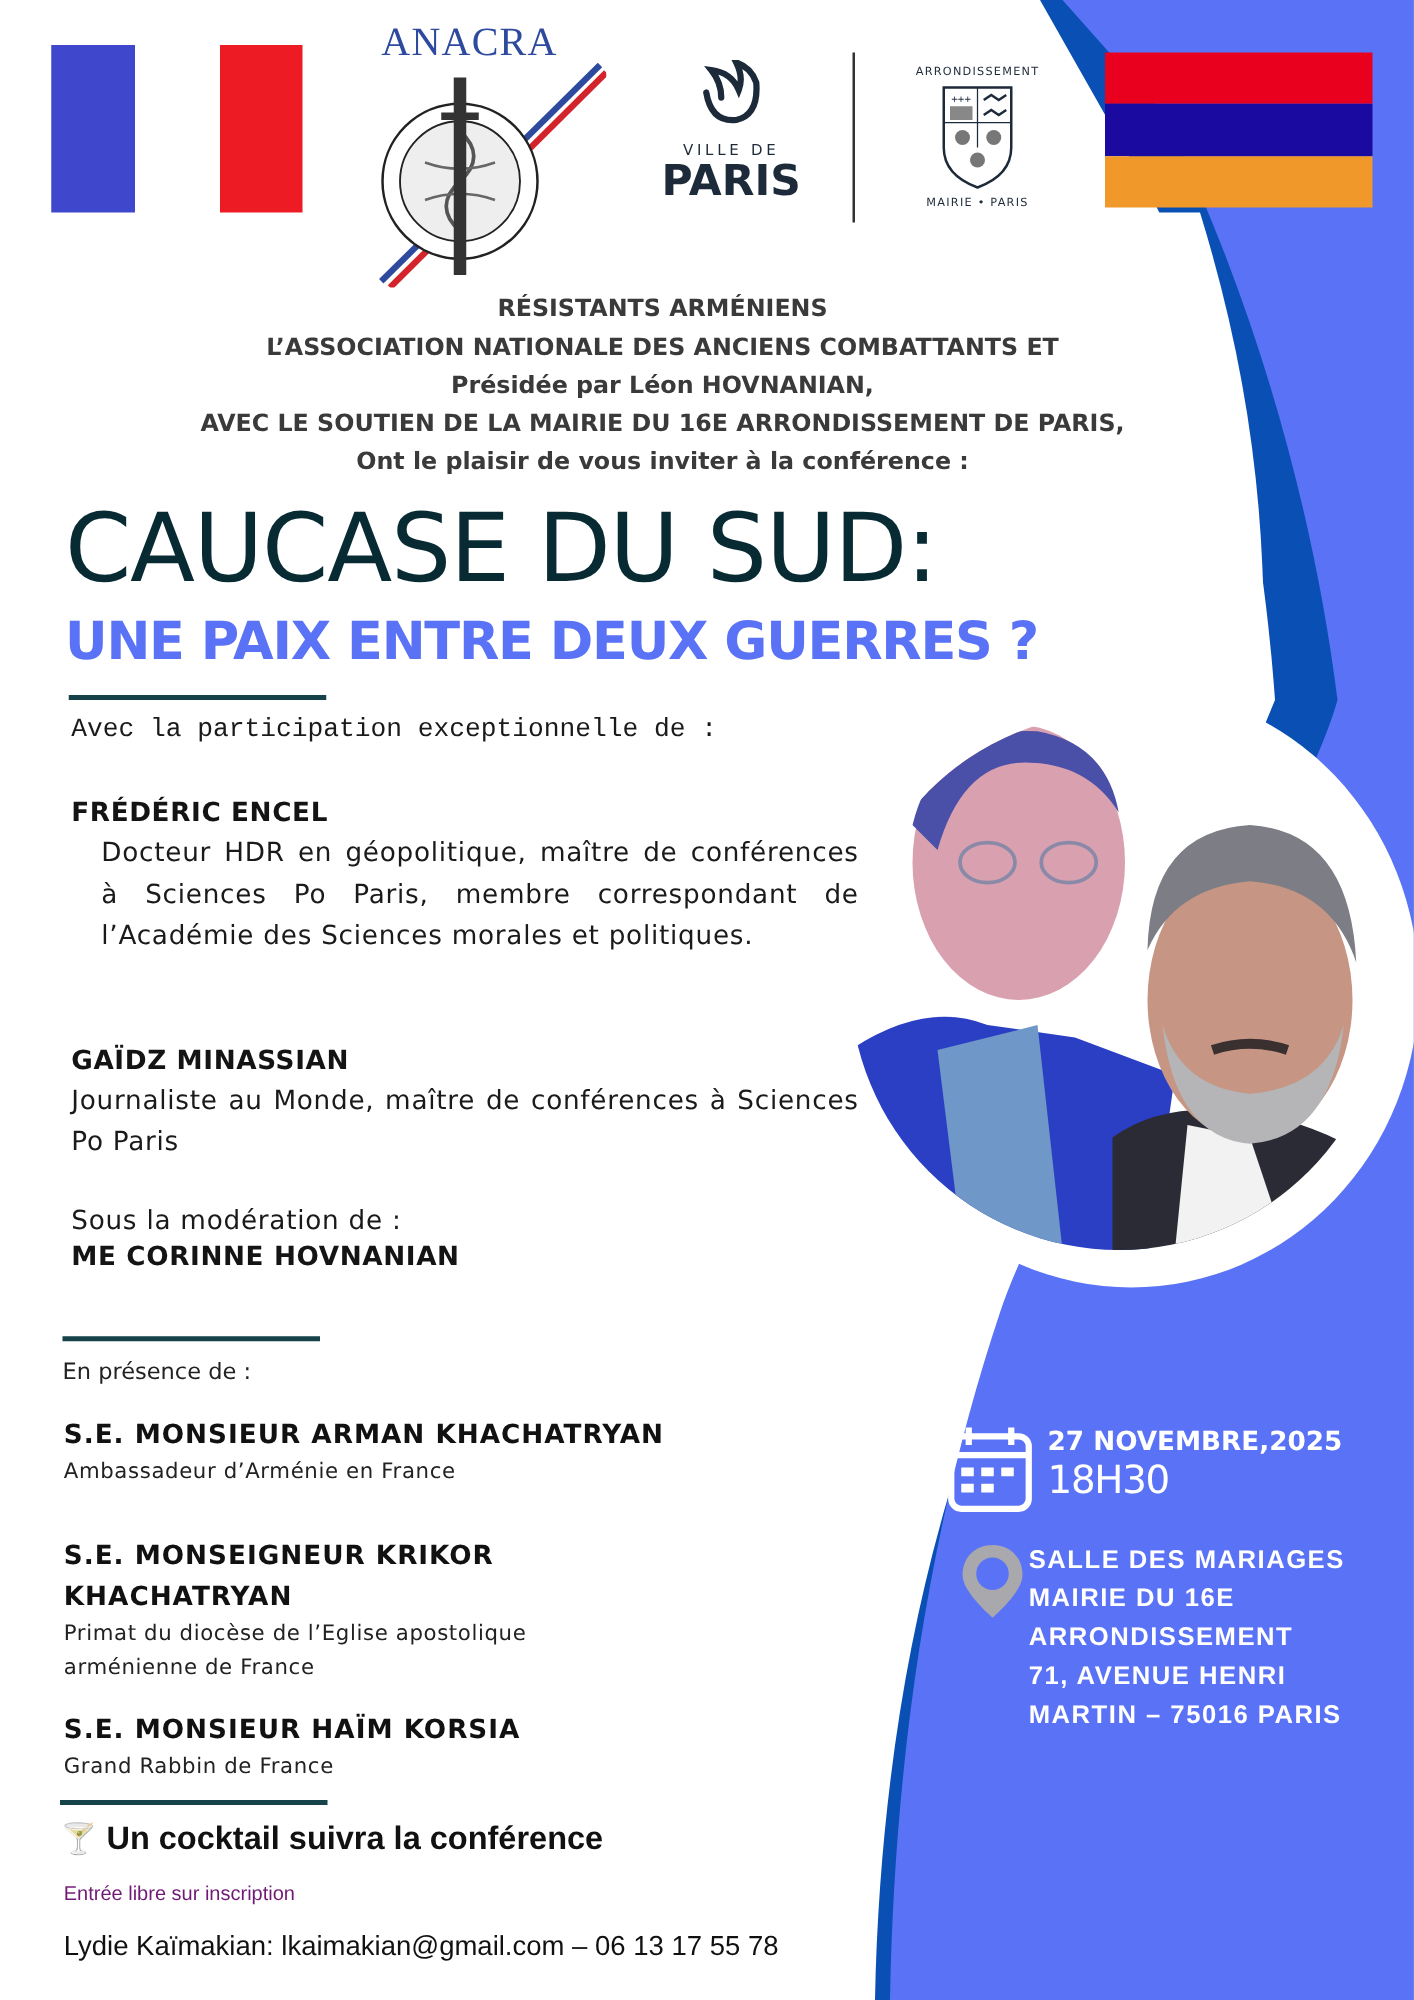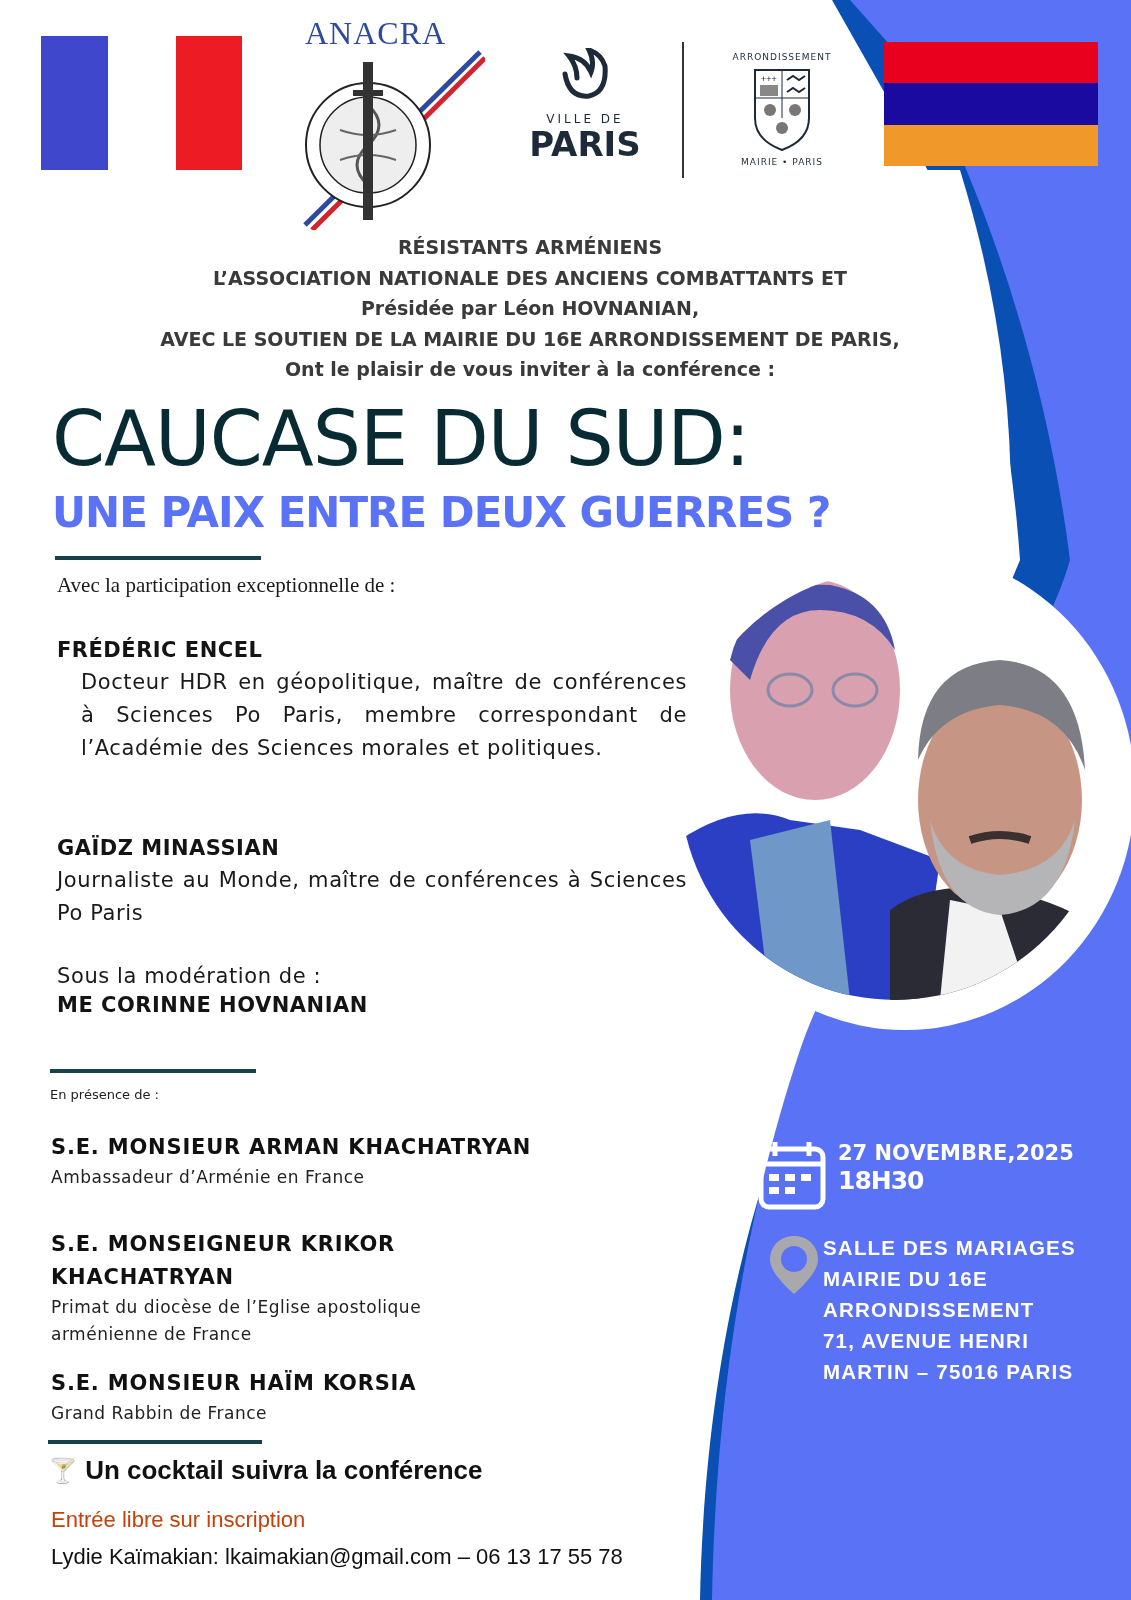--- a/index.html
+++ b/index.html
@@ -26,39 +26,39 @@
   .divider-v { left:682px; top:42px; width:2px; height:136px; background:#333; }
 
   
   .intro { left:80px; top:232px; width:900px; text-align:center; font-family:"DejaVu Sans", sans-serif; font-weight:bold; font-size:19px; line-height:30.5px; color:#3a3a3a; }
 
   .title1 { left:52px; top:396px; font-family:"DejaVu Sans", sans-serif; font-weight:normal; font-size:76px; line-height:86px; color:#082b33; letter-spacing:-1px; }
   .title2 { left:52px; top:488px; font-family:"DejaVu Sans", sans-serif; font-weight:bold; font-size:42px; line-height:50px; color:#5a72f5; letter-spacing:-1px; }
 
   .rule { height:4px; background:#16434a; }
 
-  .body-text { font-family:Liberation Serif, serif; color:#1a1a1a; }
+  .body-text { font-family:Liberation Mono, monospace; color:#1a1a1a; }
   .participation { left:57px; top:573px; font-size:21px; }
   .speaker-name { font-family:"DejaVu Sans", sans-serif; font-weight:bold; font-size:21px; color:#141414; letter-spacing:0.5px; }
   .speaker-desc { font-family:"DejaVu Sans", sans-serif; font-size:21px; line-height:33px; color:#1a1a1a; text-align:justify; letter-spacing:0.6px; }
 
-  .presence-label { left:50px; top:1087px; font-family:"DejaVu Sans", sans-serif; font-size:13px; color:#222; }
+  .presence-label { left:50px; top:1087px; font-family:"DejaVu Sans", sans-serif; font-size:18px; color:#222; }
   .guest-name { font-family:"DejaVu Sans", sans-serif; font-weight:bold; font-size:21px; line-height:33px; letter-spacing:0.8px; color:#111; }
   .guest-title { font-family:"DejaVu Sans", sans-serif; font-size:17px; line-height:27px; color:#222; letter-spacing:0.5px; }
 
   .cocktail { left:48px; top:1455px; font-family:"Liberation Sans", sans-serif; font-weight:bold; font-size:26px; color:#111; }
-  .entree { left:51px; top:1507px; font-family:"Liberation Sans", sans-serif; font-size:22px; color:#c2410c; }
+  .entree { left:51px; top:1507px; font-family:"Liberation Sans", sans-serif; font-size:16px; color:#701a75; }
   .contact { left:51px; top:1544px; font-family:"Liberation Sans", sans-serif; font-size:22px; color:#111; }
 
   
   .photo-circle { left:680px; top:570px; width:430px; height:430px; border-radius:50%; background:#ffffff; overflow:hidden; }
 
   
   .event-date { left:838px; top:1141px; font-family:"DejaVu Sans", sans-serif; font-weight:bold; font-size:21px; color:#fff; }
-  .event-time { left:838px; top:1166px; font-family:"DejaVu Sans", sans-serif; font-weight:bold; font-size:25px; color:#fff; letter-spacing:-1px; }
+  .event-time { left:838px; top:1166px; font-family:"DejaVu Sans", sans-serif; font-weight:normal; font-size:31px; color:#fff; letter-spacing:-1px; }
   .venue { left:823px; top:1232px; font-family:"Liberation Sans", sans-serif; font-weight:bold; font-size:20.5px; line-height:31px; color:#fff; letter-spacing:1.2px; }
 </style>
 </head>
 <body>
 
 <svg id="bg-shapes" viewBox="0 0 1131 1600" xmlns="http://www.w3.org/2000/svg">
 
   <path d="M832 0 L1131 0 L1131 1600 L700 1600 C 705 1350, 760 1150, 830 1020 L 1020 560 C 1010 420, 980 250, 900 120 Z" fill="#0a4fb4"></path>
 
   <path d="M850 0 L1131 0 L1131 1600 L712 1600 C 716 1380, 750 1200, 800 1050 C 850 900, 1030 700, 1070 560 C 1050 400, 1000 230, 930 90 Z" fill="#5a72f5"></path>

